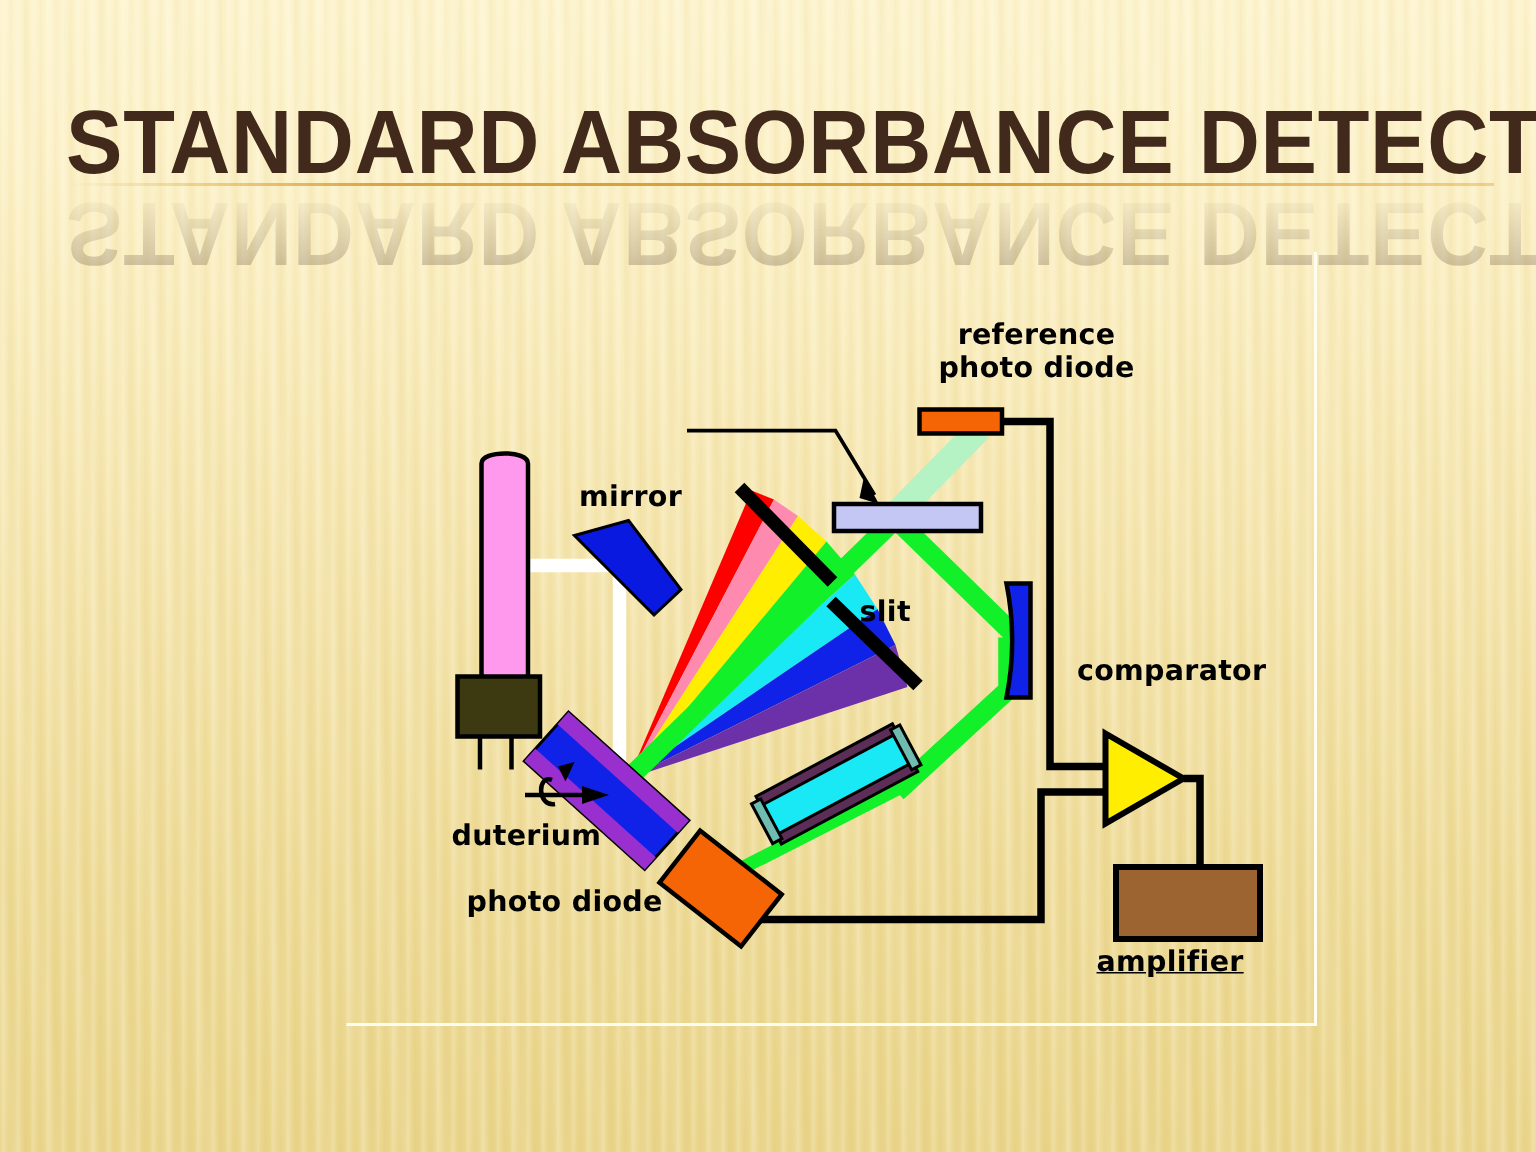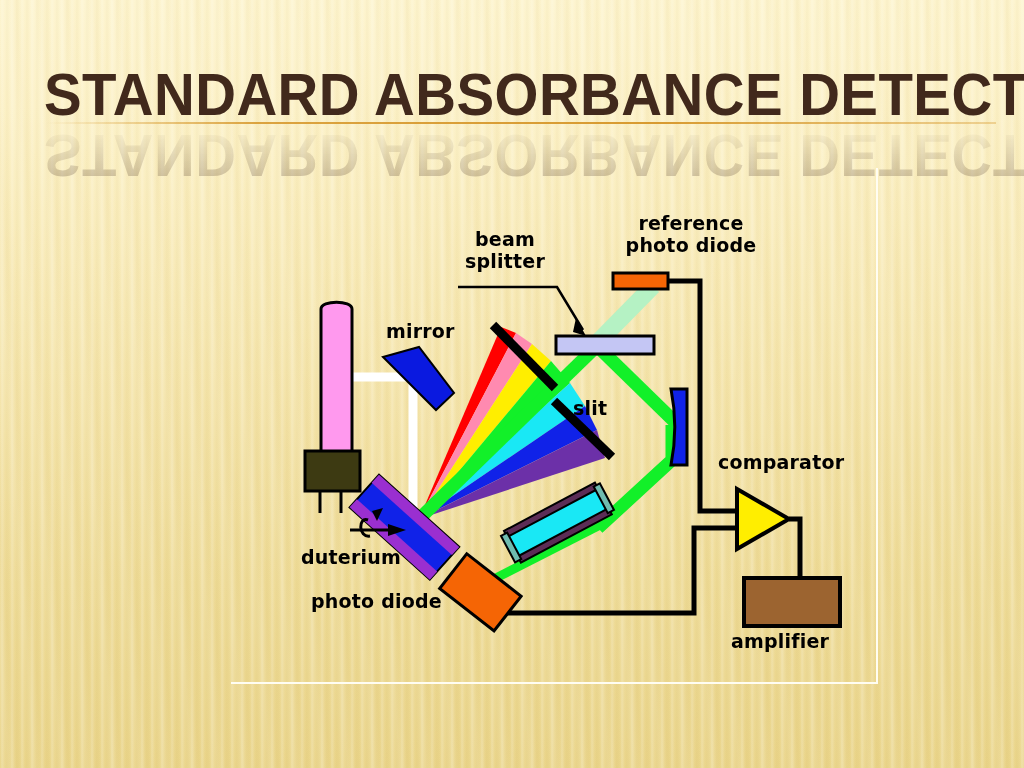--- a/index.html
+++ b/index.html
@@ -258,30 +258,28 @@
         <path d="M 458 287 L 557 287 L 583 330" fill="none" stroke="#000000" stroke-width="2.5"></path>
         <path d="M 576 318 L 586 336 L 573 332 Z" fill="#000000"></path>
       </g>
 
     </svg>
   </div>
 
 
   <div class="lbl" style="left:386px; top:320px;">mirror</div>
 
-  <div class="lbl center" style="left:450px; top:228px; width:110px;">beam
-splitter</div>
 
   <div class="lbl center" style="left:606px; top:212px; width:170px;">reference
 photo diode</div>
 
   <div class="lbl" style="left:573px; top:397px;">slit</div>
 
   <div class="lbl" style="left:301px; top:546px;">duterium</div>
 
   <div class="lbl" style="left:311px; top:590px;">photo diode</div>
 
 
-  <div class="lbl" style="left:718px; top:451px;">comparator</div>
-
-  <div class="lbl" style="left:731px; top:630px;">amplifier</div>
+  <div class="lbl" style="left:718px; top:436px;">comparator</div>
+
+  <div class="lbl" style="left:731px; top:630px;text-decoration:underline;">amplifier</div>
 
 </div>
 
 </body></html>

